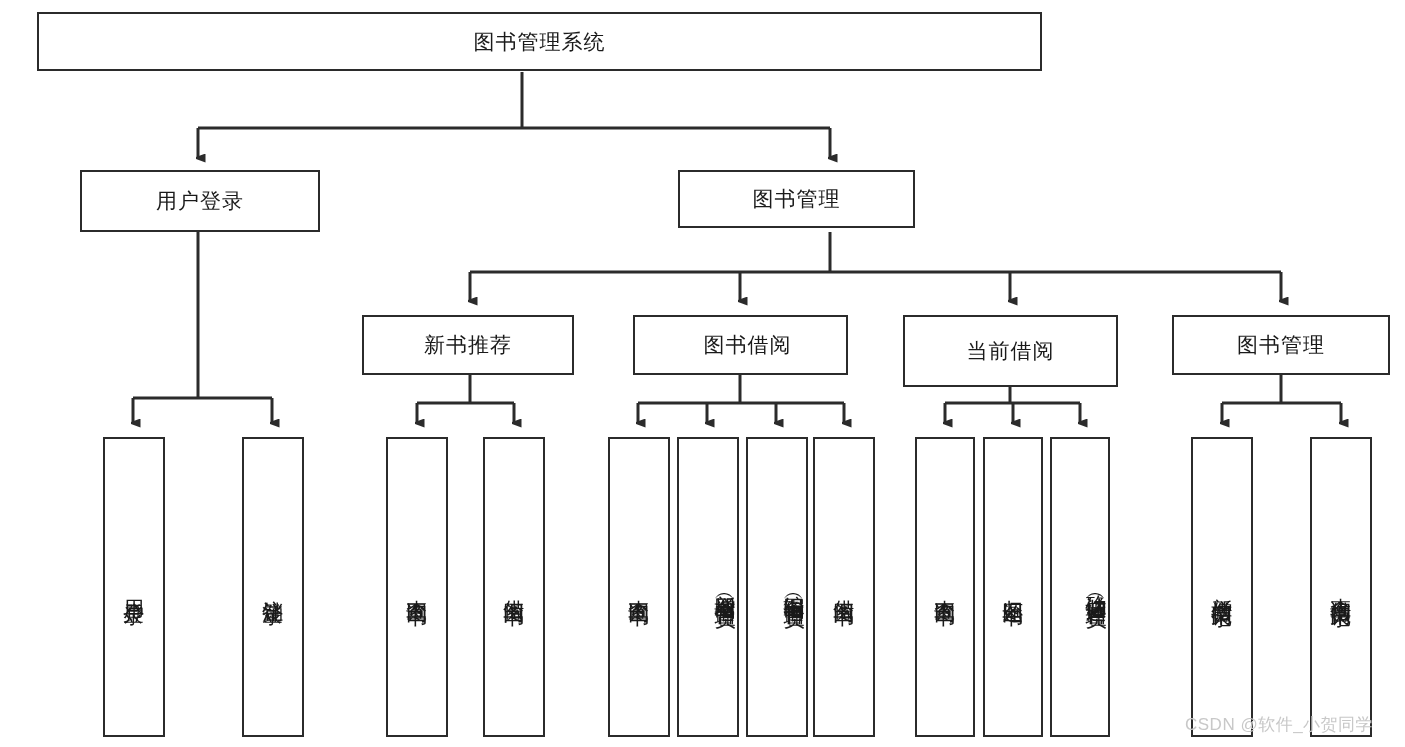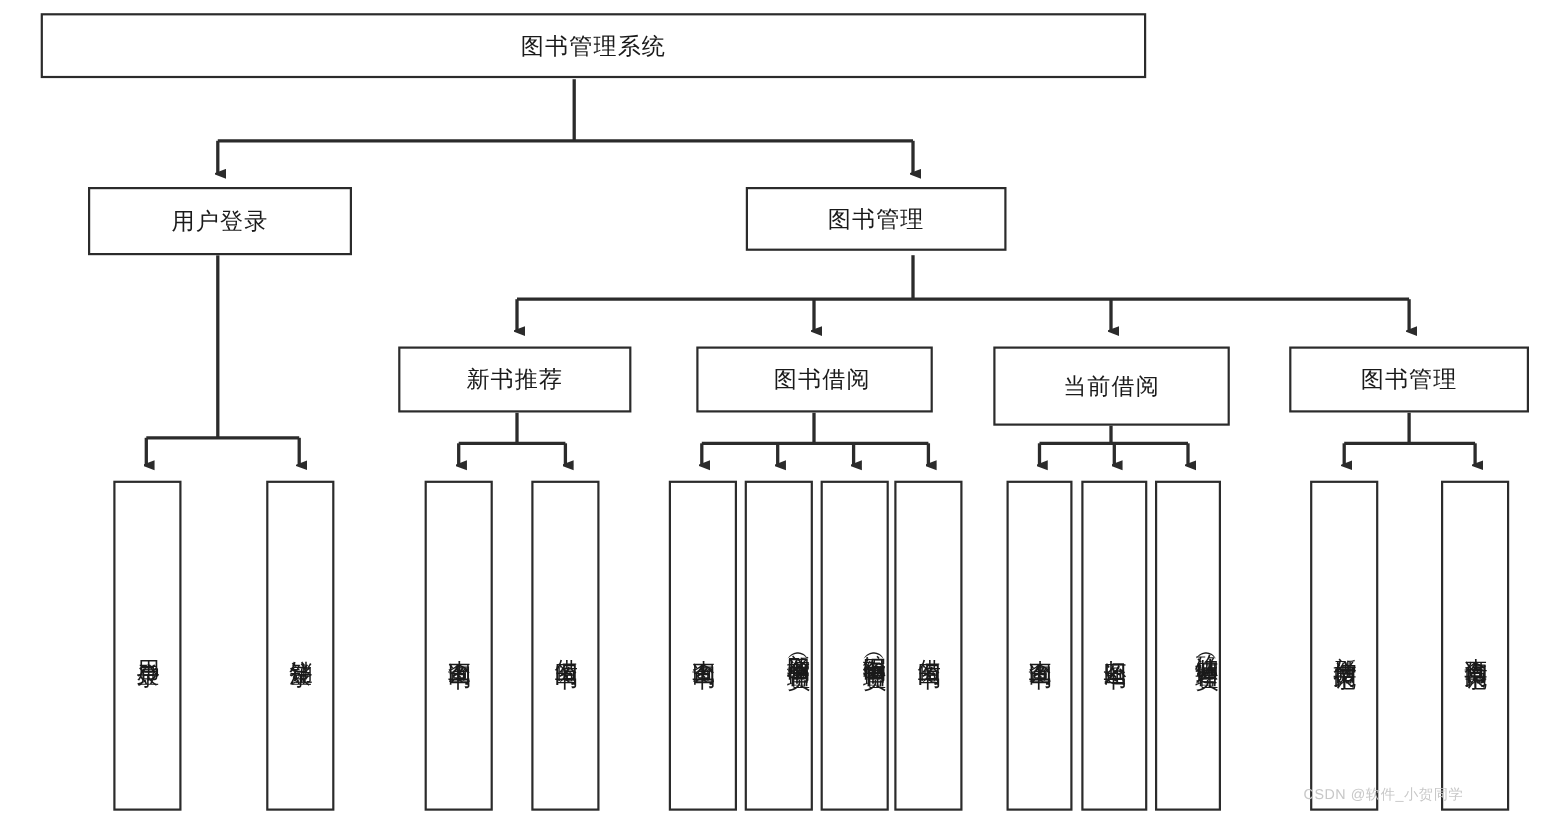--- a/index.html
+++ b/index.html
@@ -52,21 +52,21 @@
   }
   .node.vert.tall-text {
     align-items: flex-start;
   }
   .node.vert.mid-text {
     align-items: center;
   }
   .watermark {
     position: absolute;
     color: #c8c8c8;
-    font-size: 13px;
+    font-size: 17px;
     white-space: nowrap;
     left: 1185px;
     top: 713px;
     letter-spacing: 0.5px;
   }
 </style>
 </head>
 <body>
 
 <div id="diagram-root">

